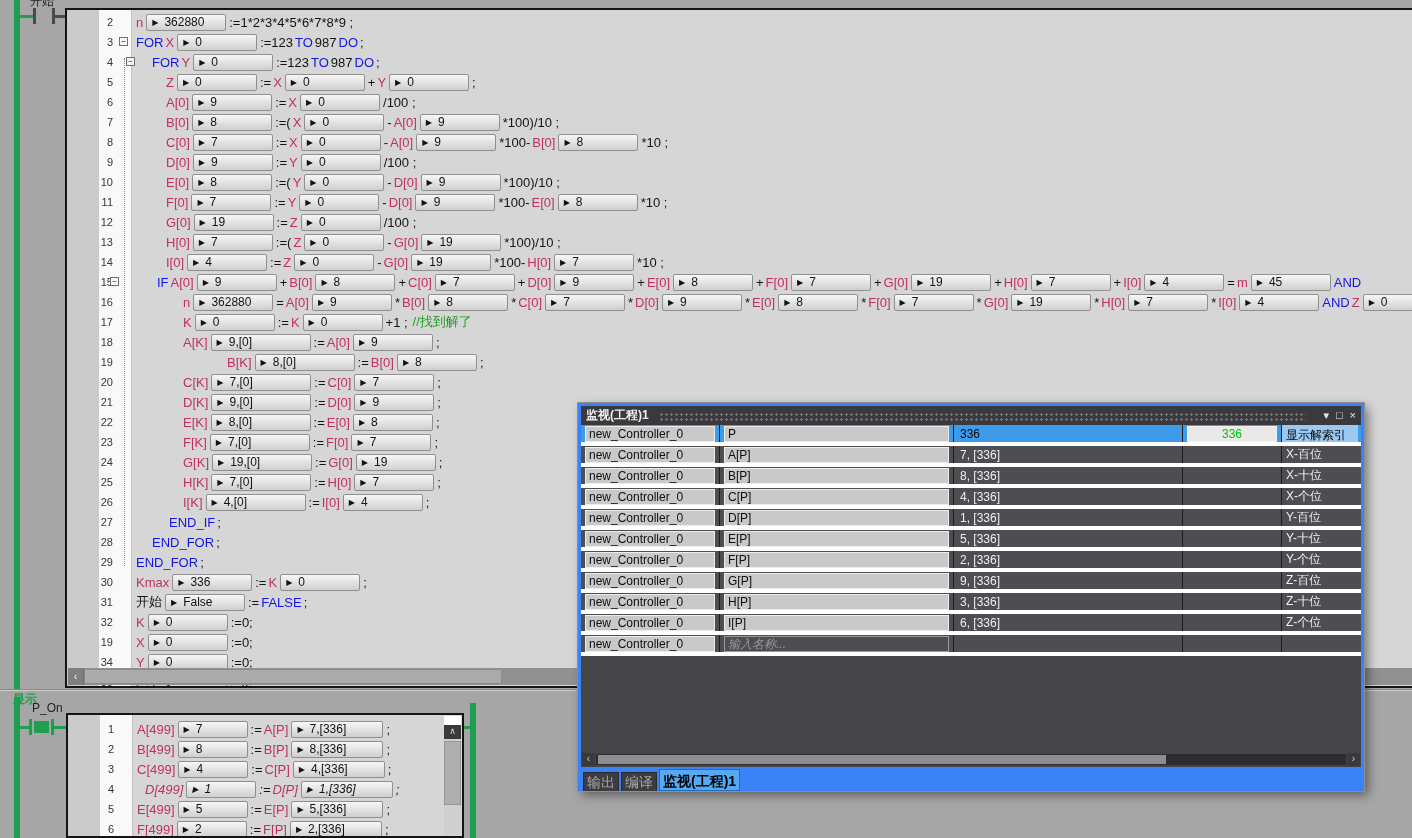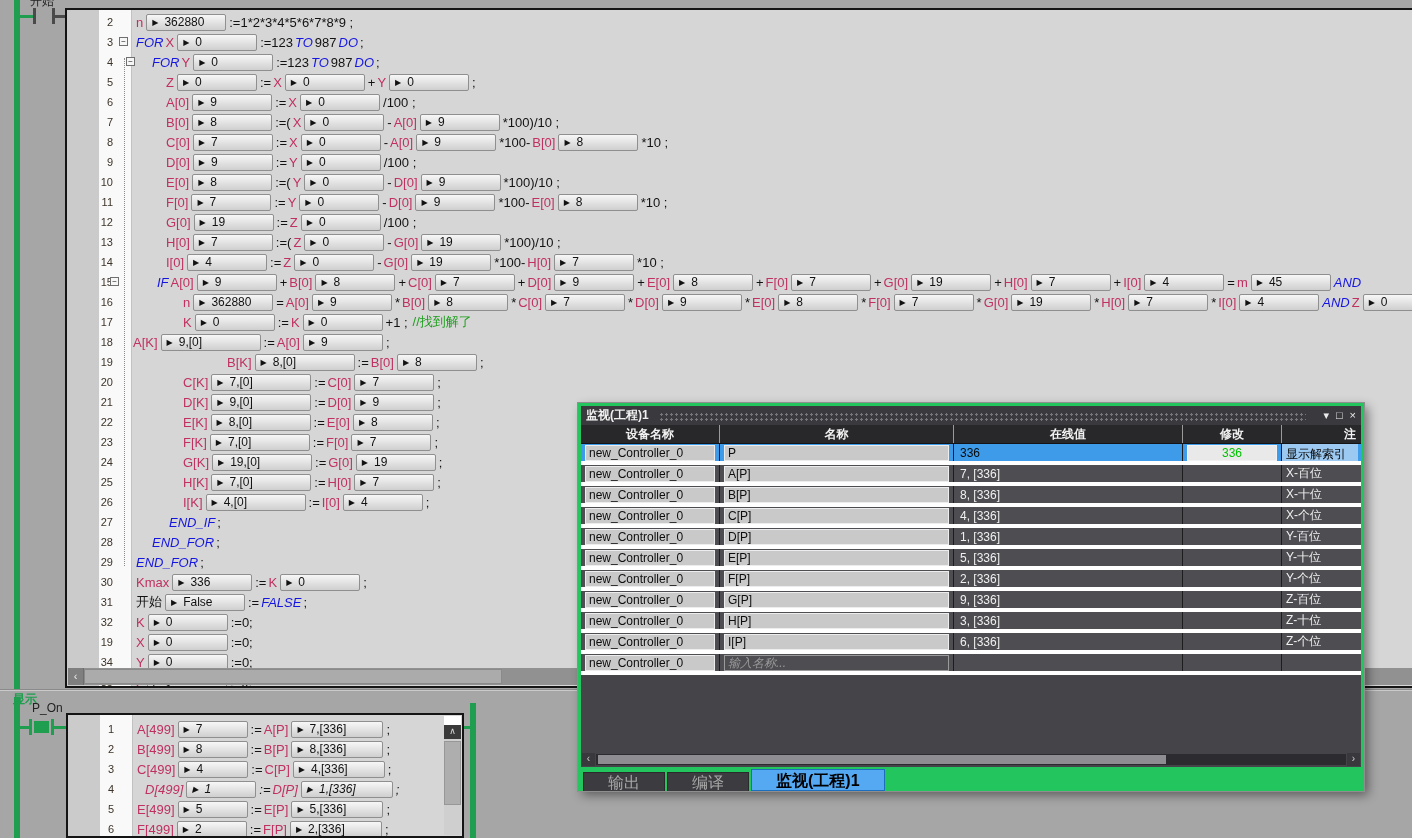--- a/index.html
+++ b/index.html
@@ -30,21 +30,21 @@
   .fold-guide{position:absolute;left:57px;top:48px;height:508px;width:0;border-left:1px dotted #8a8a8a;}
   .st-rows{position:absolute;left:0;top:2px;right:0;}
   .st-row{display:flex;align-items:center;height:20px;white-space:nowrap;}
   .ln{flex:0 0 48px;text-align:right;font-size:11px;color:#3d3429;padding-right:2px;}
   .fold-slot{flex:0 0 17px;position:relative;height:20px;}
   .fold-box{position:absolute;top:5px;width:9px;height:9px;background:#f6f6f6;border:1px solid #6f6f6f;
     font-size:8px;line-height:7px;text-align:center;color:#222;}
   .code{display:flex;align-items:center;height:20px;font-size:13px;}
   .tk{margin:0 1px;}
   .tk-v{color:var(--var);}
-  .tk-k{color:var(--kw);font-style:italic;}
+  .tk-k{color:var(--kw);}
   .tk-p{color:#121212;}
   .tk-c{color:var(--cmt);margin-left:4px;}
   .tk-z{color:#121212;}
   .vbox{display:inline-flex;align-items:center;height:17px;min-width:80px;margin:0 2px;padding:0 5px;
     background:linear-gradient(#f7f7f7,#cfcfcf);border:1px solid #8f8f8f;border-radius:2px;}
   .vbox.wide{min-width:100px;}
   #st-bottom .vbox{min-width:70px;}
   #st-bottom .vbox.wide{min-width:92px;}
   .tri{font-size:8px;color:#111;margin-right:6px;}
   .vval{font-size:12px;color:#111;}
@@ -55,21 +55,21 @@
   .hs-thumb{width:418px;background:#ababab;border:1px solid #8a8a8a;margin:1px 0;}
 
   
   .vscroll{position:absolute;right:1px;top:1px;bottom:1px;width:17px;display:flex;flex-direction:column;}
   .vs-white{height:9px;background:#ffffff;}
   .vs-btn{height:14px;background:#3a3a3a;color:#d8d8d8;font-size:9px;line-height:13px;text-align:center;}
   .vs-track{flex:1;background:#cfcfcf;display:flex;flex-direction:column;}
   .vs-thumb{height:64px;margin-top:2px;background:#aeaeae;border:1px solid #979797;}
 
   
-  .watch-window{position:absolute;left:578px;top:403px;width:786px;height:388px;background:#22c55e;
+  .watch-window{position:absolute;left:578px;top:403px;width:786px;height:388px;background:#3b82f6;
     padding:3px 3px 0 3px;box-shadow:0 0 0 1px #8f8f8f,4px 4px 10px rgba(0,0,0,.45);display:flex;flex-direction:column;z-index:10;}
   .ww-titlebar{height:19px;background:#3a3a3e;display:flex;align-items:center;padding:0 5px;}
   .ww-title{color:#f0f0f0;font-size:12px;font-weight:bold;white-space:nowrap;}
   .ww-dots{flex:1;height:9px;margin:2px 10px 0 10px;
     background-image:radial-gradient(#76767c 1px,transparent 1.3px);background-size:5px 5px;}
   .ww-btn{color:#ececec;font-size:11px;margin-left:7px;line-height:19px;}
   .ww-table{background:#454549;}
   .ww-hrow{display:flex;height:19px;background:#28282b;border-bottom:1px solid #141416;}
   .ww-hcell{color:#f2f2f2;font-size:12px;font-weight:bold;text-align:center;line-height:19px;border-right:1px solid #9a9a9a;overflow:hidden;white-space:nowrap;}
   .ww-hcell:last-child{border-right:none;text-align:right;padding-right:2px;}
@@ -85,21 +85,21 @@
   .modbox{flex:1;margin:2px 4px;height:16px;background:#e9e9e9;border:1px solid #f2f2f2;
     font-size:12px;color:var(--modgreen);text-align:center;line-height:15px;}
   .notetext{font-size:12px;color:#f0f0f0;padding-left:4px;width:100%;}
   .selected .notetext{background:var(--selnote);color:#0a0a0a;height:100%;line-height:21px;}
   .ww-fill{flex:1;background:#454549;}
   .ww-hscroll{height:15px;background:#454549;display:flex;align-items:center;padding:0 1px;}
   .wws-btn{flex:0 0 13px;height:13px;background:#39393d;color:#cfcfcf;font-size:10px;line-height:12px;text-align:center;}
   .wws-track{flex:1;height:11px;background:#2c2c30;margin:0 1px;position:relative;}
   .wws-thumb{position:absolute;left:2px;top:1px;height:9px;width:568px;background:#8d8d92;}
   .ww-tabs{height:24px;display:flex;align-items:flex-end;padding-left:2px;}
-  .ww-tab{height:19px;background:#3c3c40;color:#a8a8a8;font-size:16px;line-height:19px;padding:0 24px;margin-right:2px;border:1px solid #2a2a2c;border-bottom:none;}
+  .ww-tab{height:19px;background:#3c3c40;color:#a8a8a8;font-size:14px;line-height:19px;padding:0 3px;margin-right:2px;border:1px solid #2a2a2c;border-bottom:none;}
   .ww-tab.active{height:22px;background:var(--tabactive);color:#000;line-height:22px;border:1px solid #1d6fbe;font-weight:bold;}
 </style>
 </head>
 <body>
 
 <div class="rail" style="left:14px;top:0;height:689px;"></div>
 <div class="rail" style="left:14px;top:697px;height:141px;"></div>
 <div class="rail" style="left:470px;top:703px;height:135px;"></div>
 <div class="divider"></div>
 
@@ -568,21 +568,21 @@
             <span class="tri">▶</span>
             <span class="vval">0</span>
           </span>
           <span class="tk tk-p">+1 ;</span>
           <span class="tk tk-c">//找到解了</span>
         </span>
       </div>
       <div class="st-row">
         <span class="ln">18</span>
         <span class="fold-slot"></span>
-        <span class="code" style="">
+        <span class="code" style="padding-left: 50px;">
           <span class="tk tk-v">A[K]</span>
           <span class="vbox wide">
             <span class="tri">▶</span>
             <span class="vval">9,[0]</span>
           </span>
           <span class="tk tk-p">:=</span>
           <span class="tk tk-v">A[0]</span>
           <span class="vbox">
             <span class="tri">▶</span>
             <span class="vval">9</span>
@@ -969,27 +969,20 @@
 
 <div class="watch-window">
   <div class="ww-titlebar">
     <span class="ww-title">监视(工程)1</span>
     <span class="ww-dots"></span>
     <span class="ww-btn">▾</span>
     <span class="ww-btn">□</span>
     <span class="ww-btn">×</span>
   </div>
   <div class="ww-table" id="ww-table">
-      <div class="ww-hrow">
-        <div class="ww-hcell" style="width: 139px;">设备名称</div>
-        <div class="ww-hcell" style="width: 234px;">名称</div>
-        <div class="ww-hcell" style="width: 229px;">在线值</div>
-        <div class="ww-hcell" style="width: 99px;">修改</div>
-        <div class="ww-hcell" style="width: 76px;">注</div>
-      </div>
       <div class="ww-row selected">
         <div class="ww-cell" style="width: 139px;">
           <div class="cellbox">new_Controller_0</div>
         </div>
         <div class="ww-cell" style="width: 234px;">
           <div class="cellbox">P</div>
         </div>
         <div class="ww-cell" style="width: 229px;">
           <span class="oltext">336</span>
         </div>

